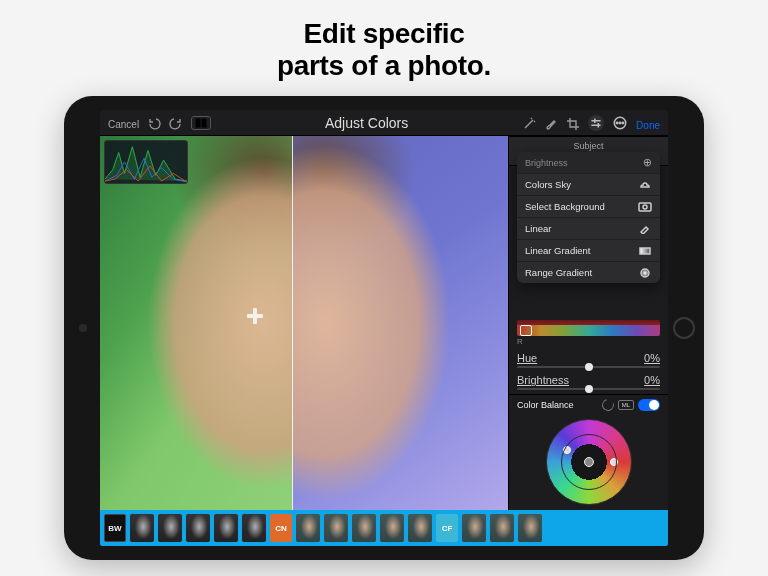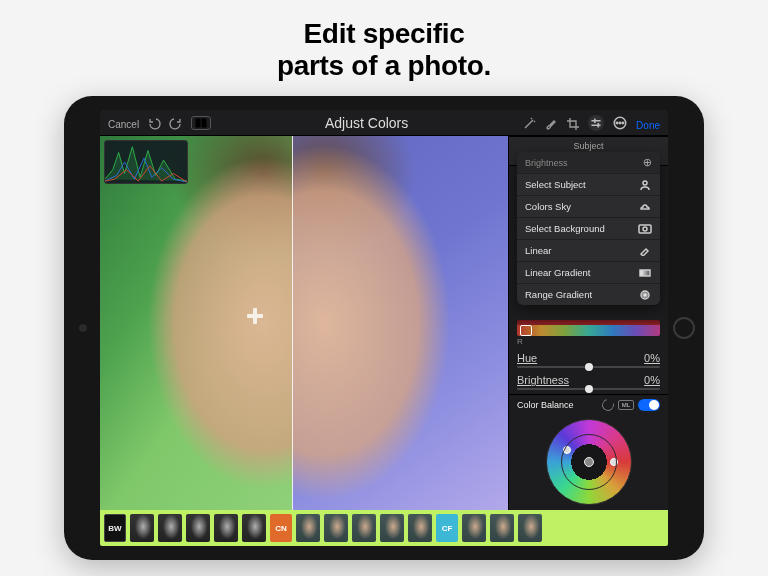--- a/index.html
+++ b/index.html
@@ -83,21 +83,21 @@
   .wheel { width:86px; height:86px; border-radius:50%; background:
     radial-gradient(circle at center,#161618 0%, #161618 30%, transparent 30%),
     conic-gradient(from 90deg,#d83a3a,#d8a23a,#8ed83a,#3ad88e,#3aa2d8,#5a3ad8,#c23ad8,#d83a8e,#d83a3a);
     position:relative; border:1px solid #333; }
   .wheel::after{ content:""; position:absolute; inset:14px; border-radius:50%; border:1px solid #2a2a2c; }
   .wheel .center{position:absolute;left:calc(50% - 5px);top:calc(50% - 5px);width:10px;height:10px;border-radius:50%;background:#888;border:1.5px solid #eee}
   .wheel .h1,.wheel .h2{position:absolute;width:8px;height:8px;border-radius:50%;background:#ddd;border:1px solid #fff}
   .wheel .h1{left:16px;top:26px} .wheel .h2{right:13px;top:38px}
 
   
-  .filmstrip { height:36px; background:#bef264; display:flex; align-items:center; padding:4px; gap:4px; overflow:hidden;text-align:right; }
+  .filmstrip { height:36px; background:#0ea5e9; display:flex; align-items:center; padding:4px; gap:4px; overflow:hidden;text-align:right; }
   .thumb-label{width:22px;height:28px;border-radius:2px;display:flex;align-items:center;justify-content:center;font-size:8px;font-weight:700;}
   .thumb{width:24px;height:28px;border-radius:2px;background:
      radial-gradient(12px 18px at 55% 45%, rgba(220,180,150,0.9), transparent 70%),
      linear-gradient(#455,#344);}
   .thumb.g{background:
      radial-gradient(12px 18px at 55% 45%, rgba(190,190,190,0.9), transparent 70%),
      linear-gradient(#333,#222);}
   .bw{background:#111;border:1px solid #444;color:#eee}
   .or{background:#e06a2a;color:#fff}
   .cy{background:#3db7d6;color:#fff}
@@ -197,29 +197,20 @@
               </svg>
           </span>
         </div>
 
         <div class="popover">
           <div class="pop-head">
             <span>Brightness</span>
             <span style="color:#aaa;font-size:11px">⊕</span>
           </div>
           <div class="pop-item">
-            <span>Select Subject</span>
-            <span class="pop-icon">
-                <svg viewBox="0 0 14 10">
-                  <circle cx="7" cy="3" r="2"></circle>
-                  <path d="M3 10c0-2 2-3 4-3s4 1 4 3"></path>
-                </svg>
-              </span>
-          </div>
-          <div class="pop-item">
             <span>Colors Sky</span>
             <span class="pop-icon">
                 <svg viewBox="0 0 14 10">
                   <path d="M3 7a2 2 0 0 1 2-2 2 2 0 0 1 4 0 2 2 0 0 1 2 2z"></path>
                 </svg>
               </span>
           </div>
           <div class="pop-item">
             <span>Select Background</span>
             <span class="pop-icon">

